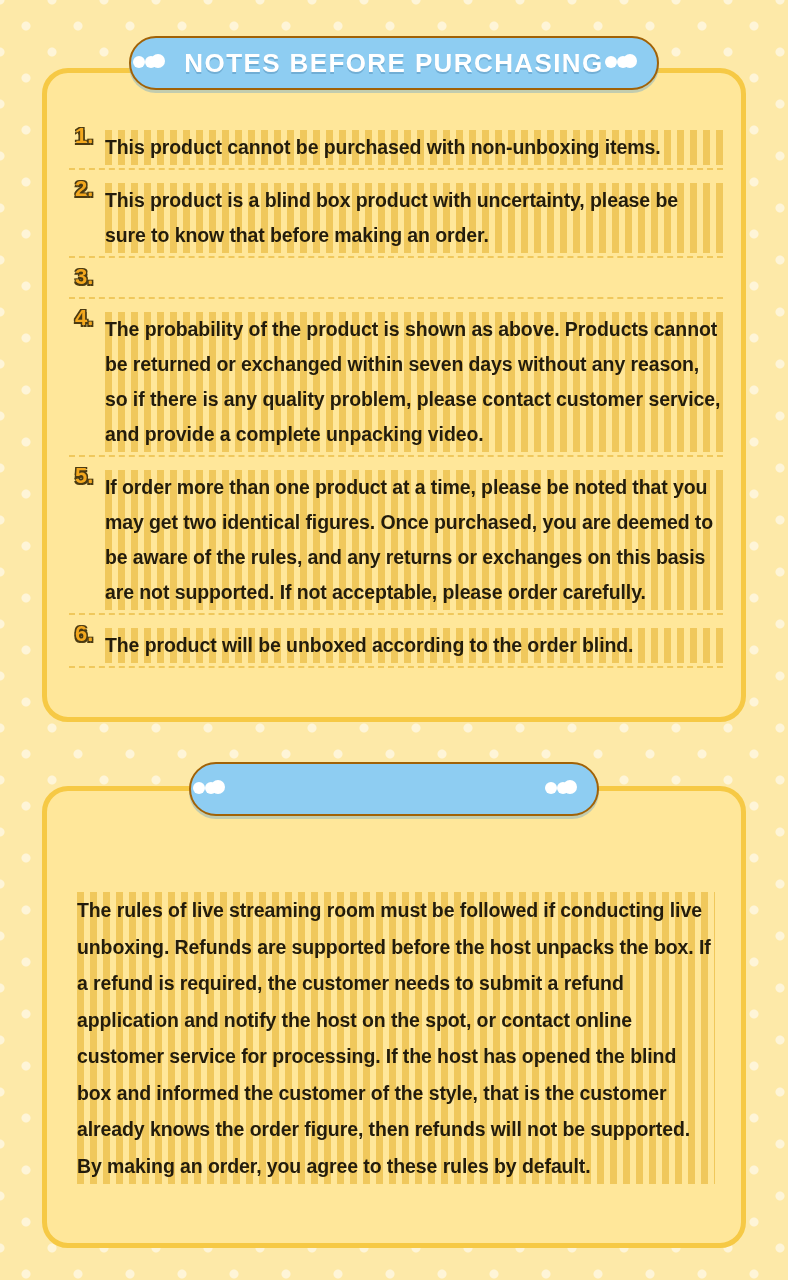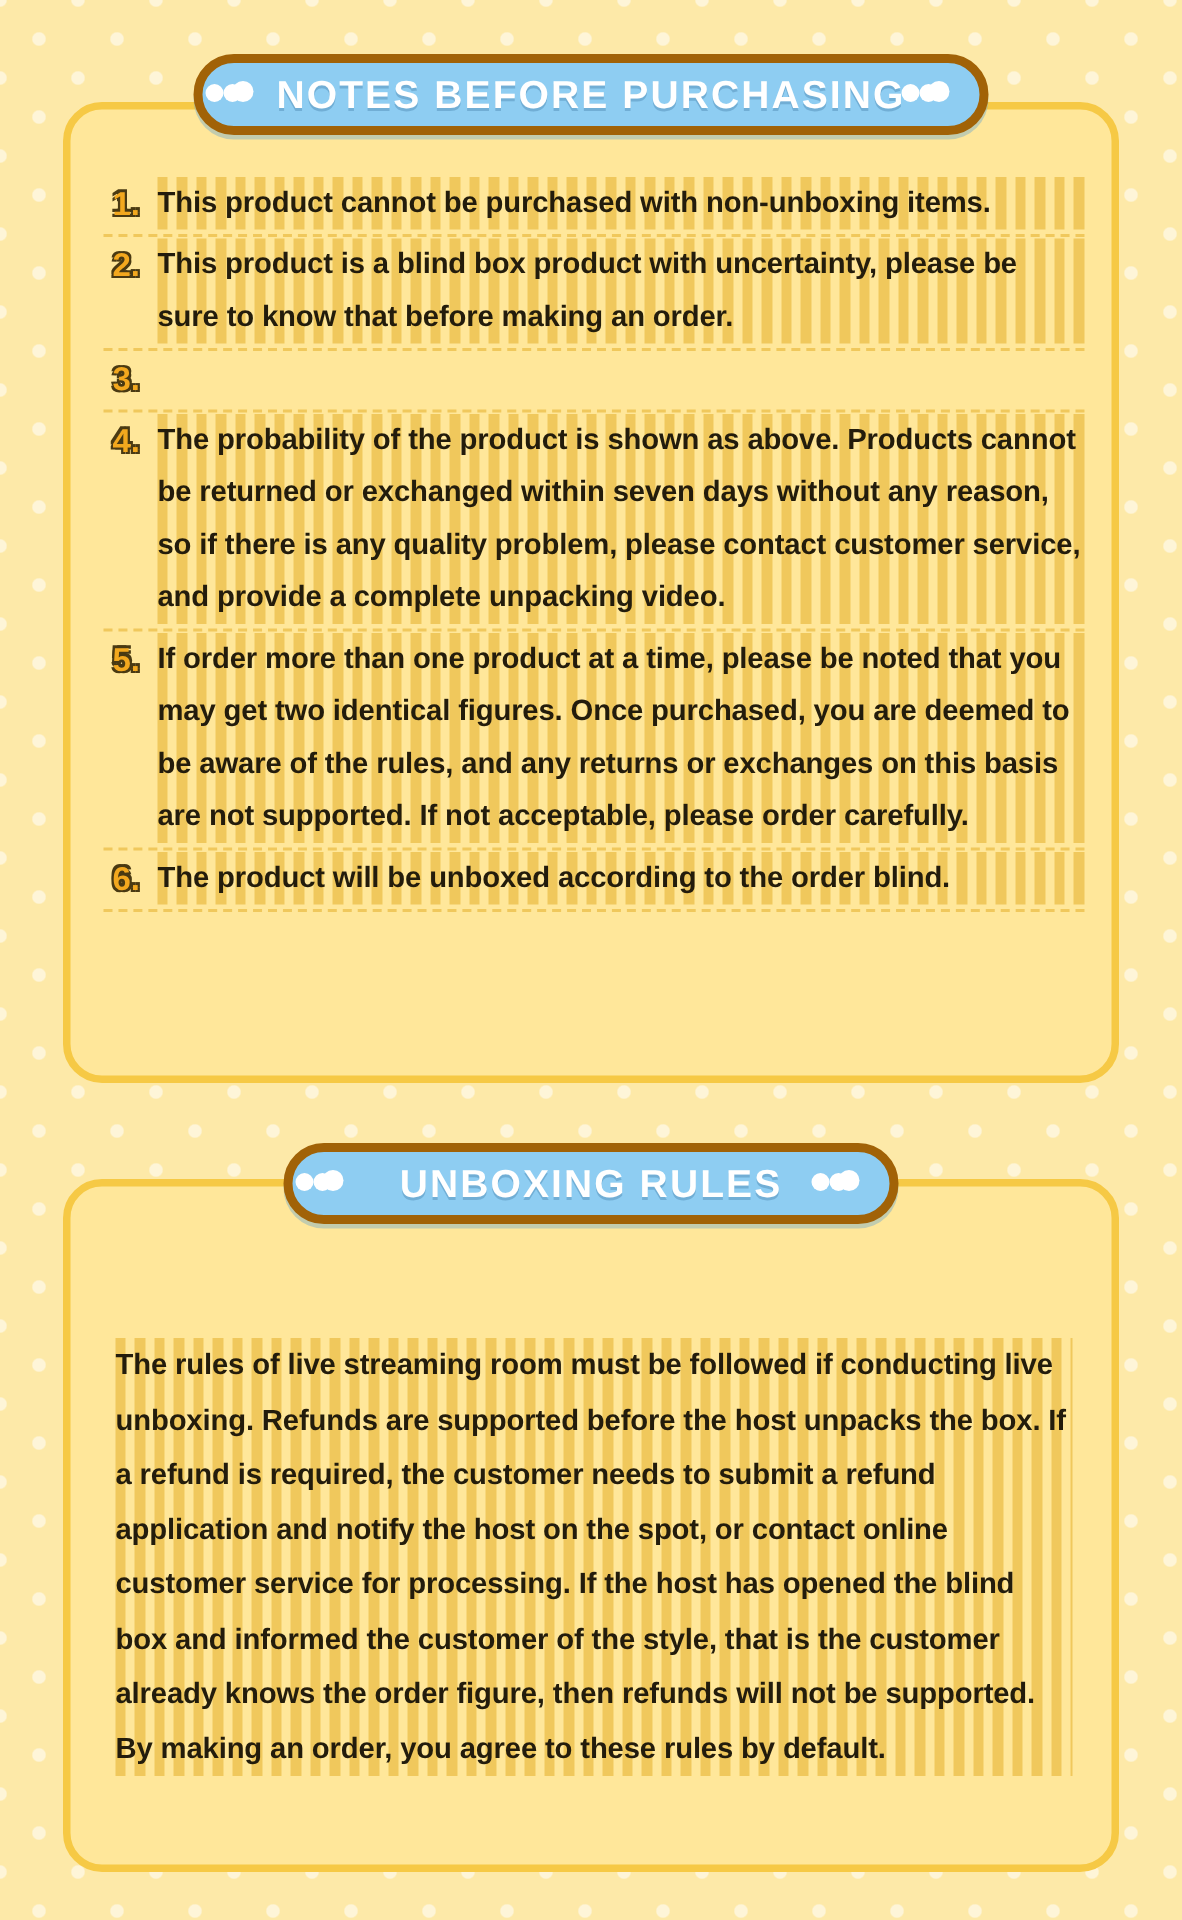--- a/index.html
+++ b/index.html
@@ -45,21 +45,21 @@
     top: 786px;
     height: 462px;
   }
 
   
   .banner {
     position: absolute;
     left: 50%;
     transform: translateX(-50%);
     background: #8ecdf2;
-    border: 6px solid #a16207;
+    border: 2px solid #a16207;
     border-radius: 30px;
     box-shadow: 0 3px 0 rgba(120,170,200,0.45);
     height: 54px;
     display: flex;
     align-items: center;
     justify-content: center;
     box-sizing: border-box;
     padding: 0 46px;
   }
   #banner-notes {
@@ -136,20 +136,21 @@
       -1.5px -1.5px 0 #4a3a12, 1.5px -1.5px 0 #4a3a12,
       -1.5px 1.5px 0 #4a3a12, 1.5px 1.5px 0 #4a3a12;
   }
   .note-text {
     flex: 1 1 auto;
     color: #231c0c;
     font-weight: bold;
     font-size: 19.5px;
     line-height: 35px;
     letter-spacing: -0.1px;
+    margin-top: 12px;
   }
   
   .note-text {
     background-image: repeating-linear-gradient(
         to right,
         #f0c85c 0 7px,
         transparent 7px 13px);
     background-size: 100% 2px;
     background-repeat: repeat-y;
     background-position: 0 33px;
@@ -220,17 +221,16 @@
     <span class="banner-title">NOTES BEFORE PURCHASING</span>
     <span class="banner-deco right"><span class="cloud"><span></span></span></span>
   </div>
 
   <div class="card" id="card-rules">
     <div class="rules-body">The rules of live streaming room must be followed if conducting live unboxing. Refunds are supported before the host unpacks the box. If a refund is required, the customer needs to submit a refund application and notify the host on the spot, or contact online customer service for processing. If the host has opened the blind box and informed the customer of the style, that is the customer already knows the order figure, then refunds will not be supported. By making an order, you agree to these rules by default.</div>
   </div>
 
   <div class="banner" id="banner-rules">
     <span class="banner-deco left"><span class="cloud"><span></span></span></span>
-    <span class="banner-title">UNBOXING RULES</span>
     <span class="banner-deco right"><span class="cloud"><span></span></span></span>
   </div>
 
 </div>
 
 </body></html>

